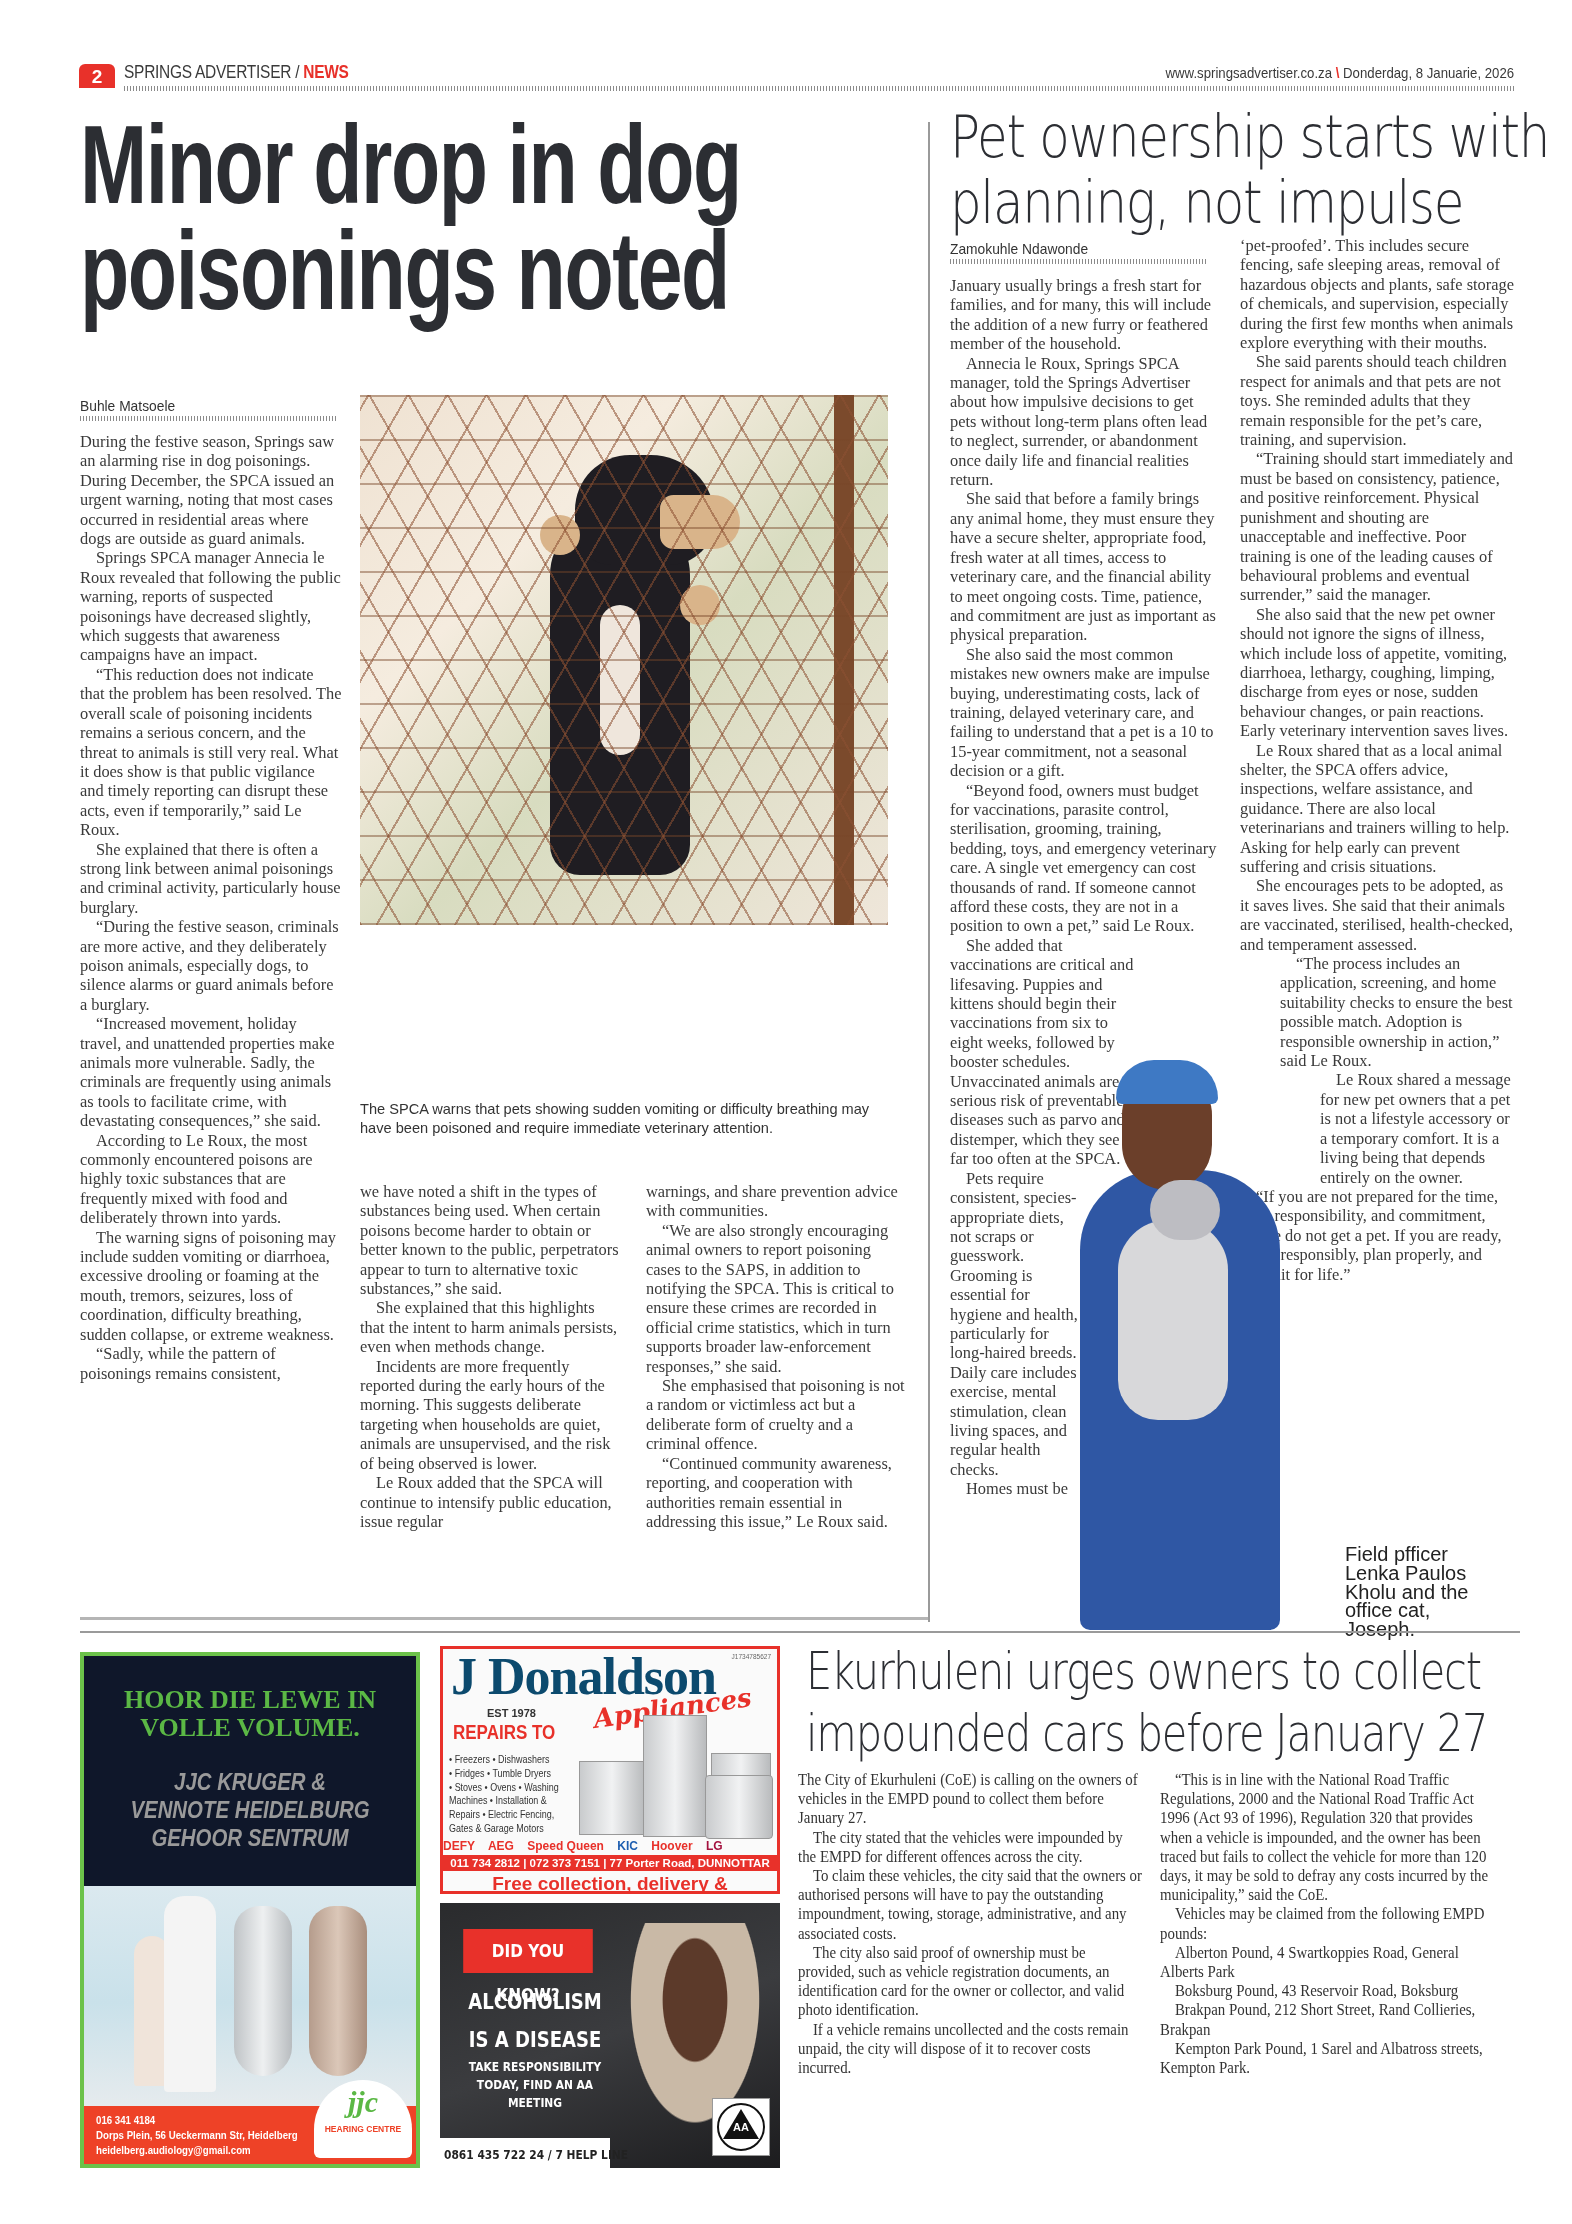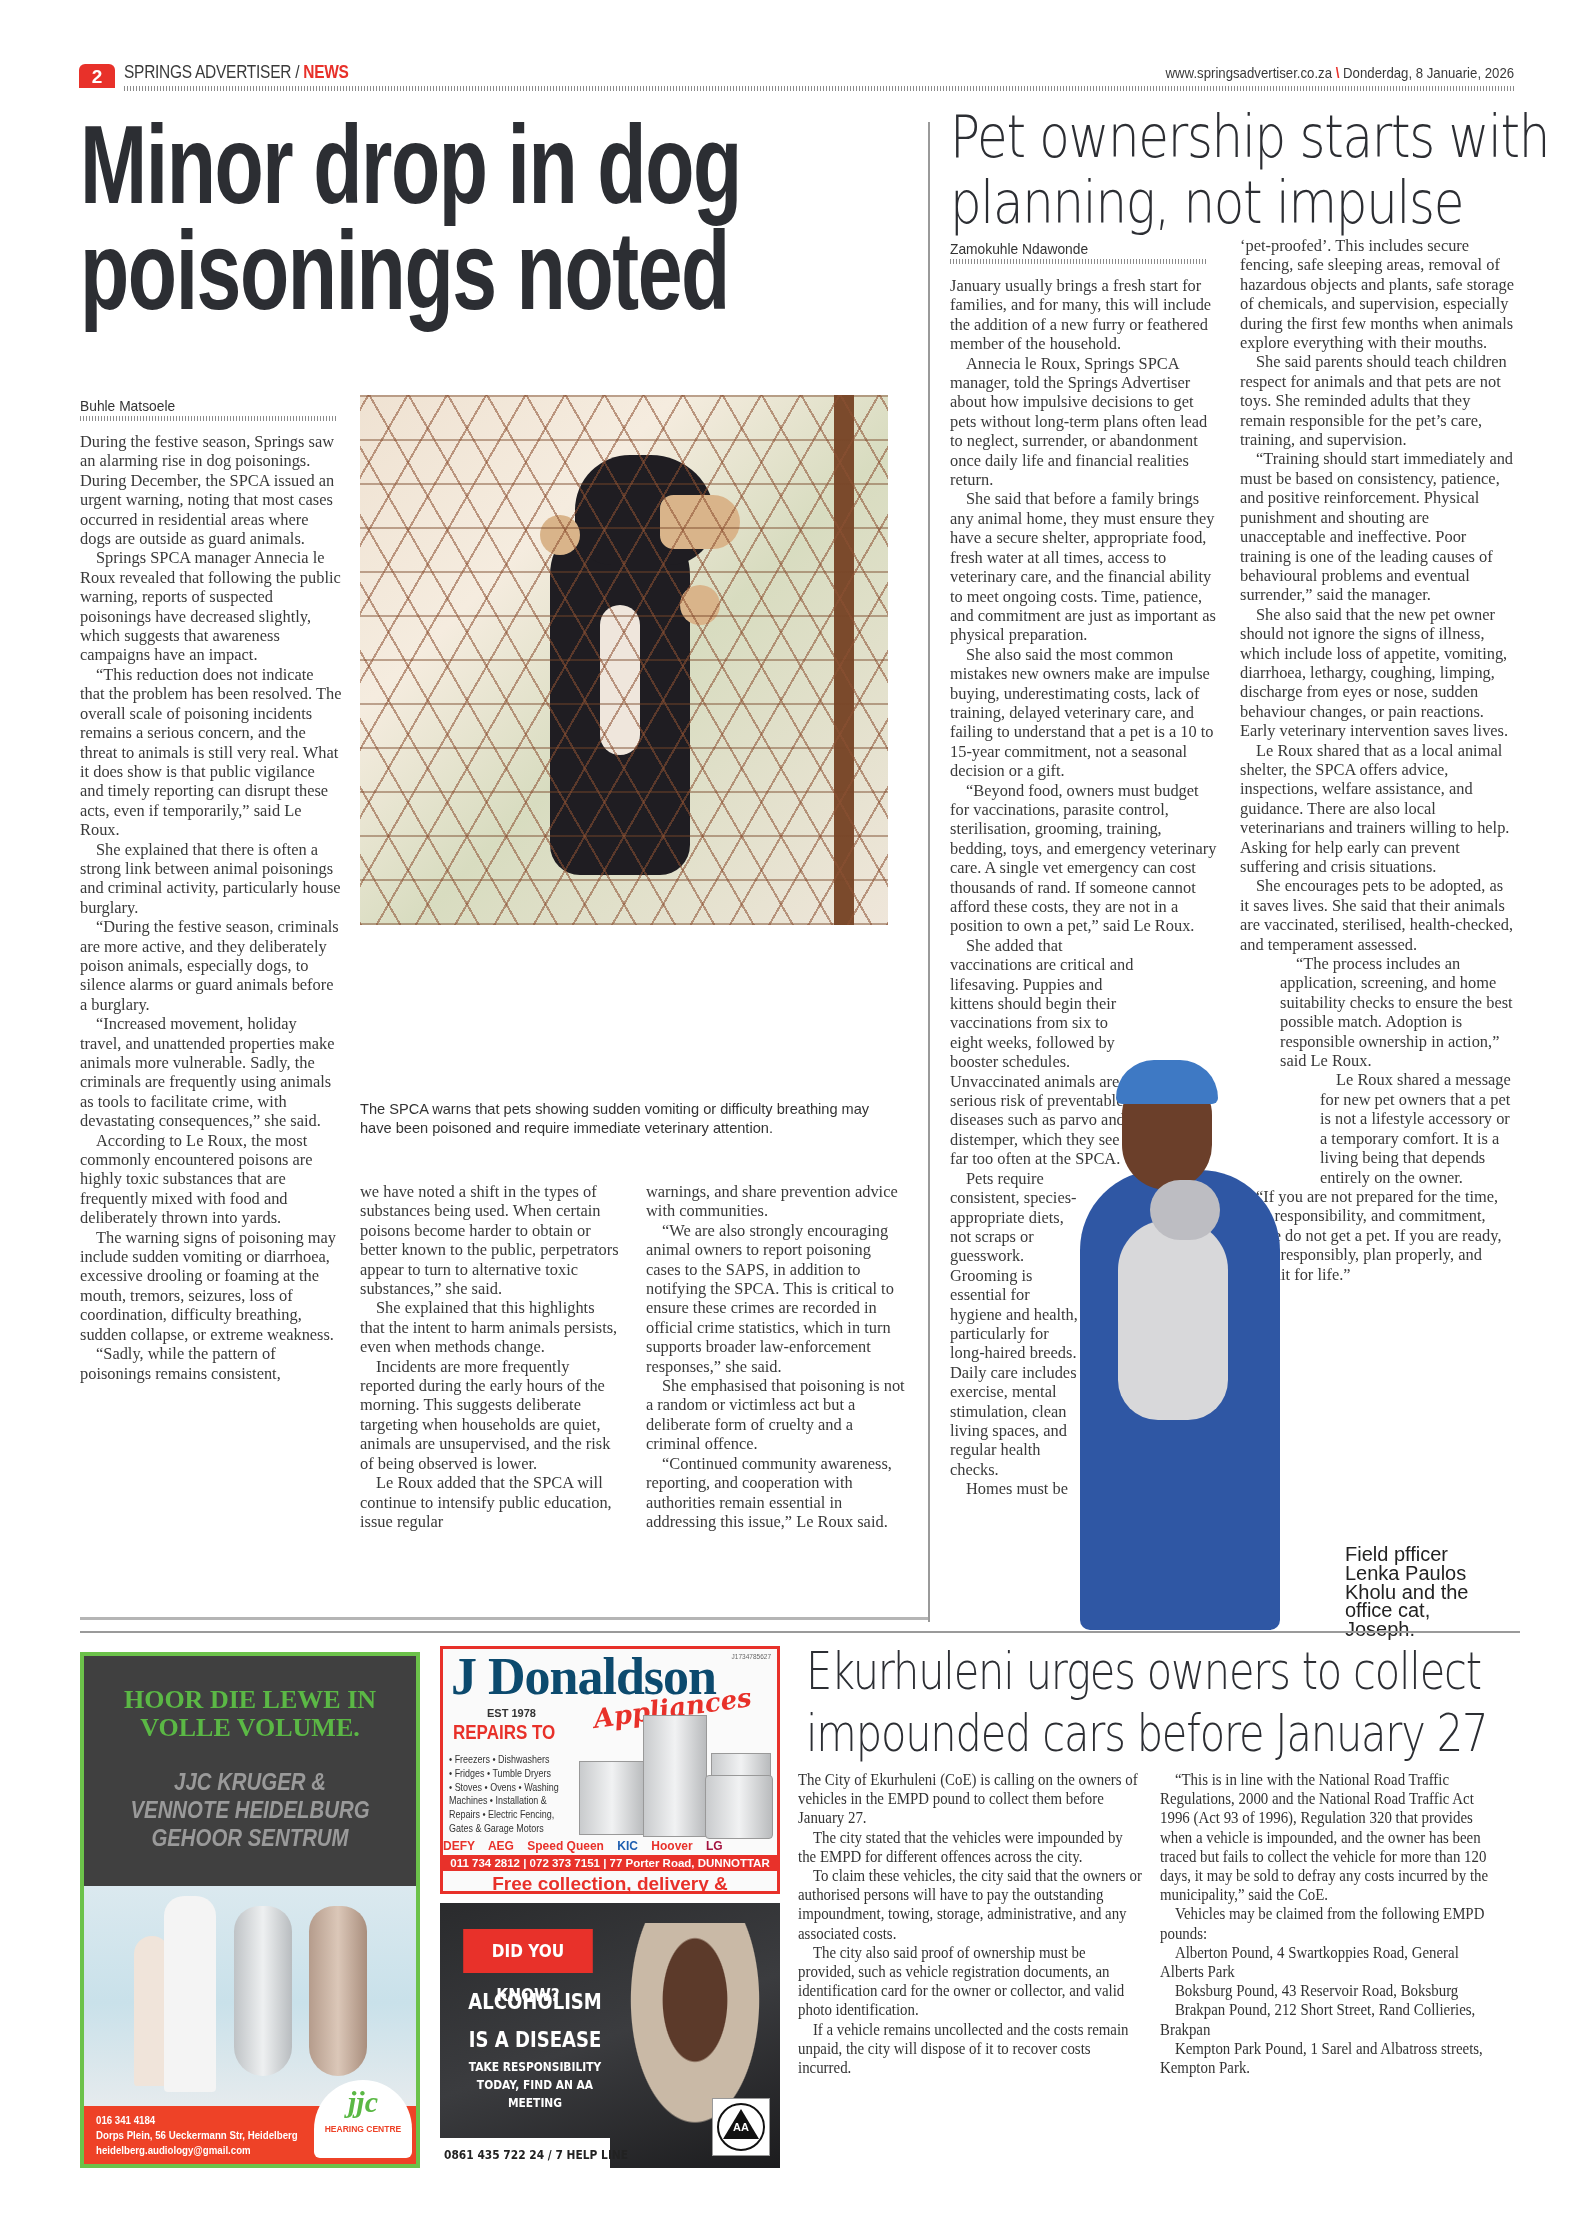--- a/index.html
+++ b/index.html
@@ -57,21 +57,21 @@
   .man-head { position: absolute; left: 42px; top: 20px; width: 90px; height: 120px; background: #6b3f2a; border-radius: 45px; }
   .man-cap { position: absolute; left: 36px; top: 10px; width: 102px; height: 44px; background: #3e79c4; border-radius: 50px 50px 8px 8px; }
   .cat { position: absolute; left: 38px; top: 170px; width: 110px; height: 200px; background: #d8d8da; border-radius: 50px 50px 40px 40px; }
   .cat-head { position: absolute; left: 70px; top: 130px; width: 70px; height: 60px; background: #bdbdc2; border-radius: 30px; }
   .man-caption { left: 1345px; top: 1545px; width: 150px; font-family: "Liberation Sans", sans-serif; font-size: 20px; line-height: 18.8px; color: #222; }
 
   .hr-bottom { left: 80px; top: 1617px; width: 848px; height: 3px; background: #b5b5b5; }
   .hr-bottom2 { left: 80px; top: 1631px; width: 1440px; height: 2px; background: #9a9a9a; }
 
   
-  .ad-hear { left: 80px; top: 1652px; width: 340px; height: 516px; border: 4px solid #6cc24a; background: #404040; overflow: hidden; }
+  .ad-hear { left: 80px; top: 1652px; width: 340px; height: 516px; border: 4px solid #6cc24a; background: #0f172a; overflow: hidden; }
   .hear-title { position: absolute; top: 30px; width: 100%; text-align: center; font-family: "Liberation Serif", serif; font-weight: bold; font-size: 26px; line-height: 28px; color: #5bb845; }
   .hear-sub { position: absolute; top: 112px; width: 100%; text-align: center; font-family: "Liberation Sans", sans-serif; font-style: italic; font-weight: bold; font-size: 24px; line-height: 28px; color: #9a9a9a; transform: scaleX(0.85); }
   .hear-img { position: absolute; top: 230px; left: 0; width: 100%; height: 232px; background: linear-gradient(180deg, #dbe9ef 0%, #c9e1ea 50%, #e9ecee 100%); }
   .aid { position: absolute; top: 20px; width: 58px; height: 170px; border-radius: 26px 26px 30px 30px; }
   .aid1 { left: 150px; background: linear-gradient(90deg, #bfc3c6, #eef0f1, #b8bcbf); }
   .aid2 { left: 225px; background: linear-gradient(90deg, #b59c8c, #dbc7b8, #a98e7d); }
   .person { position: absolute; background: #f4f4f4; border-radius: 20px 20px 4px 4px; }
   .hear-foot { position: absolute; bottom: 0; left: 0; width: 100%; height: 58px; background: #ee4227; }
   .hear-contact { position: absolute; left: 12px; bottom: 6px; font-family: "Liberation Sans", sans-serif; font-weight: bold; font-size: 11.4px; line-height: 15px; color: #fff; transform: scaleX(0.85); transform-origin: left; white-space: nowrap; }
   .hear-logo { position: absolute; right: 4px; bottom: 6px; width: 98px; height: 78px; background: #fff; border-radius: 50px 50px 6px 6px; text-align: center; }

